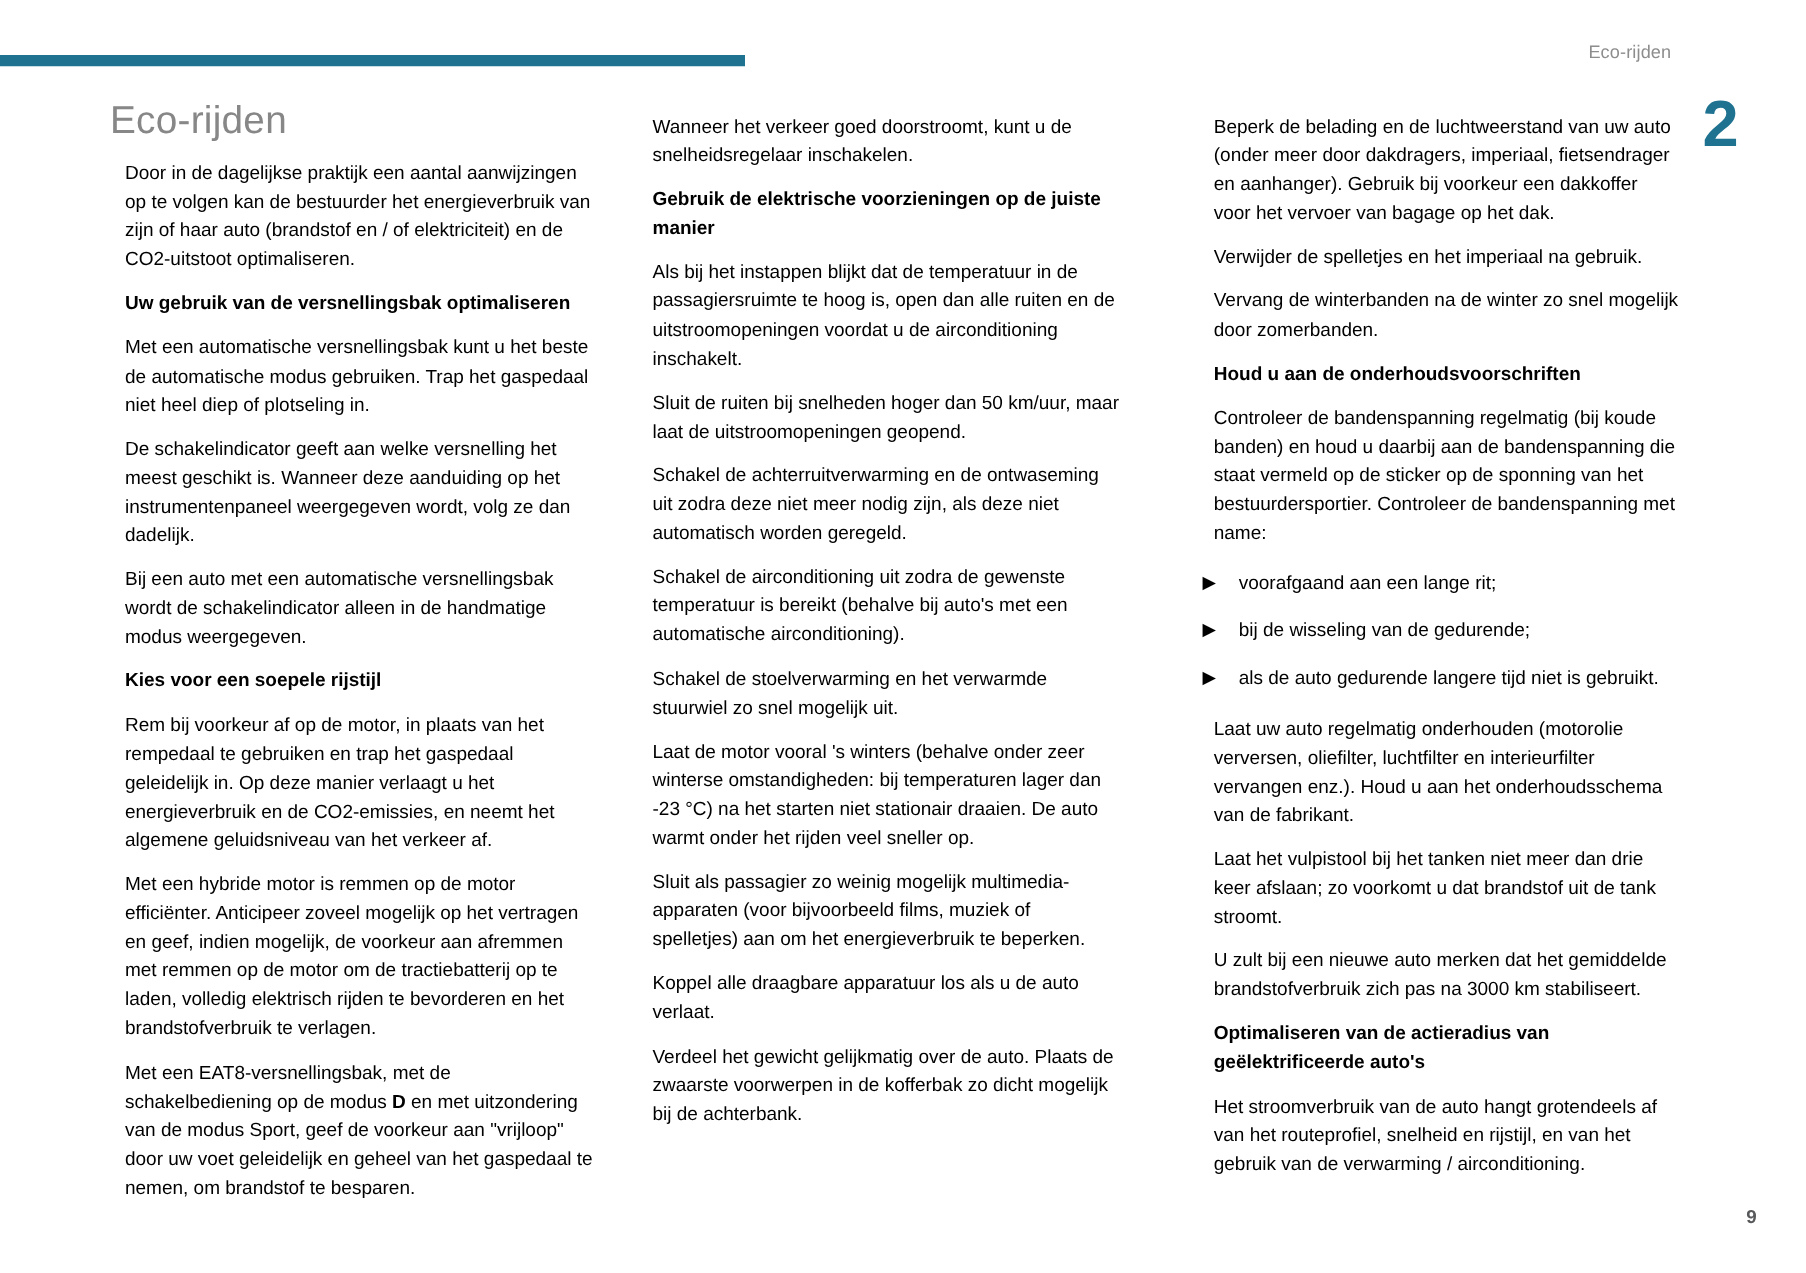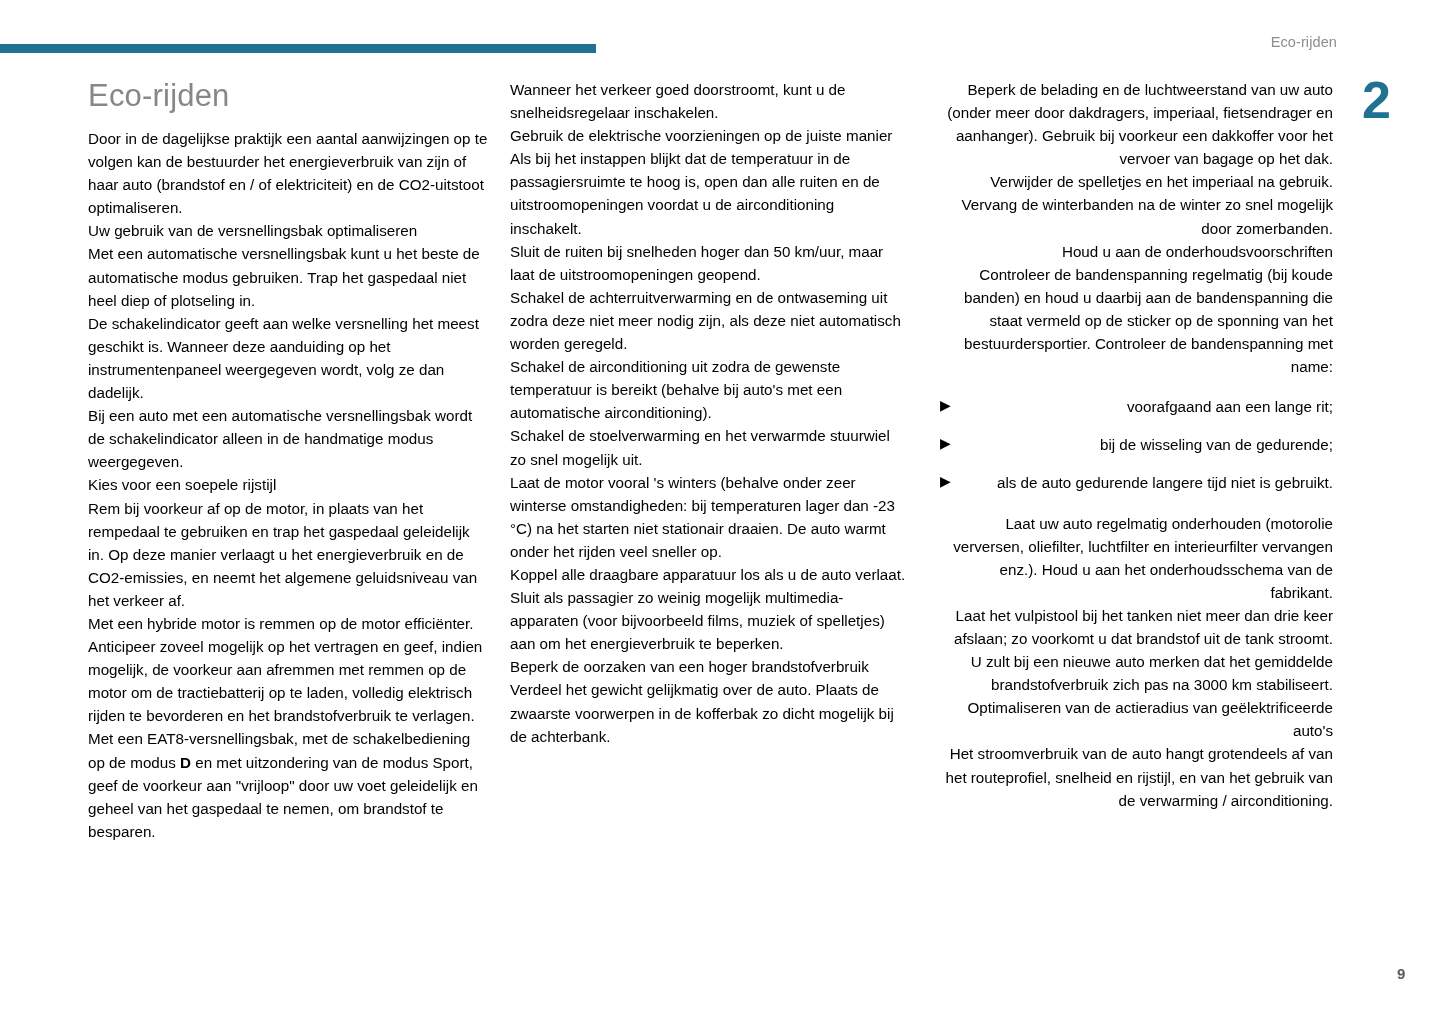--- a/index.html
+++ b/index.html
@@ -62,39 +62,39 @@
   
   .column {
     position: absolute;
     top: 78px;
     font-size: 15.2px;
     line-height: 23.1px;
     color: #000000;
   }
   #column-1 { left: 88px;  width: 400px; }
   #column-2 { left: 510px; width: 398px; }
-  #column-3 { left: 937px; width: 396px; text-align: right; }
+  #column-3 { left: 959px; width: 396px; }
 
   
   .section-title {
     font-size: 31px;
     line-height: 36px;
     color: #878787;
     font-weight: normal;
     margin: 0 0 13px 0;
     letter-spacing: .2px;
   }
 
   
   .para {
-    margin: 0;
+    margin: 12px;
     padding: 0;
   }
   .para.heading {
-    font-weight: normal;
+    font-weight: bold;
   }
   .para b { font-weight: bold; }
 
   
   .bullet-list {
     margin: 0;
     padding: 0;
     list-style: none;
   }
   .bullet-item {
@@ -142,23 +142,22 @@
 <div class="column" id="column-2">
   <div class="col-body">
       <p class="para">Wanneer het verkeer goed doorstroomt, kunt u de snelheidsregelaar inschakelen.</p>
       <p class="para heading">Gebruik de elektrische voorzieningen op de juiste manier</p>
       <p class="para">Als bij het instappen blijkt dat de temperatuur in de passagiersruimte te hoog is, open dan alle ruiten en de uitstroomopeningen voordat u de airconditioning inschakelt.</p>
       <p class="para">Sluit de ruiten bij snelheden hoger dan 50 km/uur, maar laat de uitstroomopeningen geopend.</p>
       <p class="para">Schakel de achterruitverwarming en de ontwaseming uit zodra deze niet meer nodig zijn, als deze niet automatisch worden geregeld.</p>
       <p class="para">Schakel de airconditioning uit zodra de gewenste temperatuur is bereikt (behalve bij auto's met een automatische airconditioning).</p>
       <p class="para">Schakel de stoelverwarming en het verwarmde stuurwiel zo snel mogelijk uit.</p>
       <p class="para">Laat de motor vooral 's winters (behalve onder zeer winterse omstandigheden: bij temperaturen lager dan -23 °C) na het starten niet stationair draaien. De auto warmt onder het rijden veel sneller op.</p>
+      <p class="para">Sluit als passagier zo weinig mogelijk multimedia-apparaten (voor bijvoorbeeld films, muziek of spelletjes) aan om het energieverbruik te beperken.</p>
       <p class="para">Koppel alle draagbare apparatuur los als u de auto verlaat.</p>
-      <p class="para">Sluit als passagier zo weinig mogelijk multimedia-apparaten (voor bijvoorbeeld films, muziek of spelletjes) aan om het energieverbruik te beperken.</p>
-      <p class="para heading">Beperk de oorzaken van een hoger brandstofverbruik</p>
       <p class="para">Verdeel het gewicht gelijkmatig over de auto. Plaats de zwaarste voorwerpen in de kofferbak zo dicht mogelijk bij de achterbank.</p>
     </div>
 </div>
 
 <div class="column" id="column-3">
   <div class="col-body">
       <p class="para">Beperk de belading en de luchtweerstand van uw auto (onder meer door dakdragers, imperiaal, fietsendrager en aanhanger). Gebruik bij voorkeur een dakkoffer voor het vervoer van bagage op het dak.</p>
       <p class="para">Verwijder de spelletjes en het imperiaal na gebruik.</p>
       <p class="para">Vervang de winterbanden na de winter zo snel mogelijk door zomerbanden.</p>
       <p class="para heading">Houd u aan de onderhoudsvoorschriften</p>

